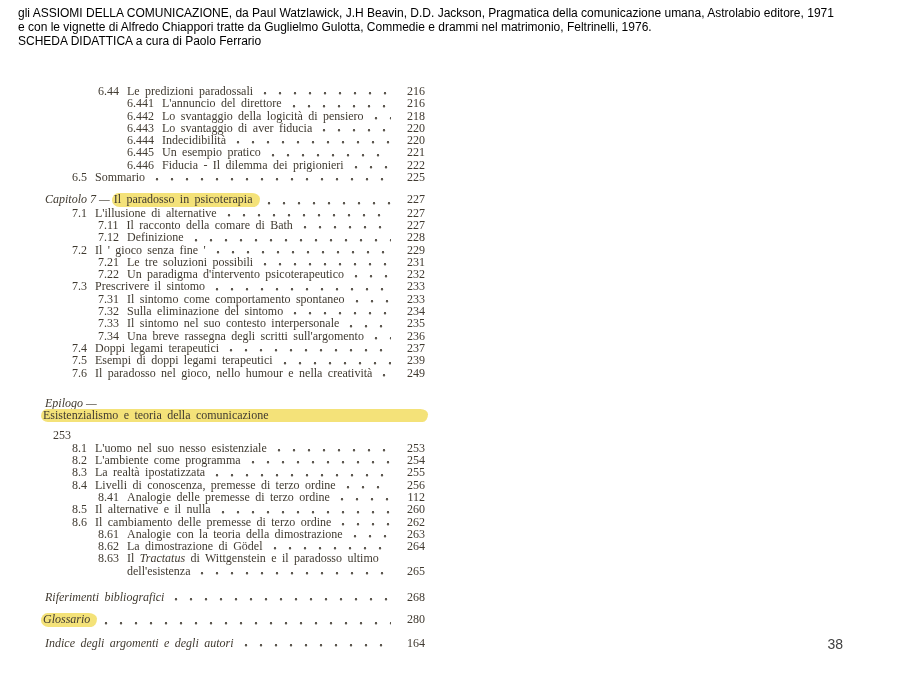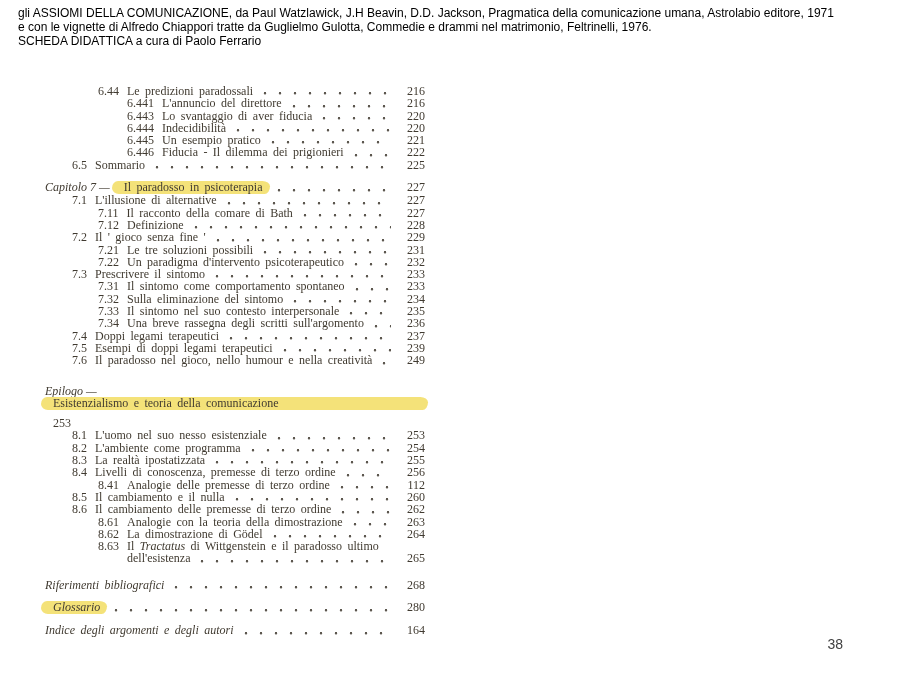--- a/index.html
+++ b/index.html
@@ -26,21 +26,21 @@
   .toc-row.gap-1{margin-top:10px;}
   .toc-row.gap-2{margin-top:14px;justify-content:flex-end;}
   .toc-row.gap-3{margin-top:18px;flex-direction:column;}
   .num{flex:0 0 auto;margin-right:8px;text-align:center;}
   .pre{flex:0 0 auto;font-style:italic;margin-right:6px;}
   .title{flex:0 1 auto;word-spacing:0.2em;white-space:nowrap;}
   .title.it{font-style:italic;}
   .title.hl, .hl{
     background:var(--hl,#f3e07a);
     border-radius:8px 10px 7px 9px / 9px 7px 10px 8px;
-    padding:0 7px 1px 12px;margin:0 -3px 0 -4px;
+    padding:0 7px 1px 2px;margin:0 -3px 0 -4px;
   }
   .leader{
     flex:1 1 auto;min-width:0;align-self:flex-end;
     height:6px;margin:0 8px 1px 10px;
     background-image:radial-gradient(circle at 2px 3.2px, rgba(64,58,48,0.85) 1.05px, rgba(64,58,48,0) 1.6px);
     background-size:15px 6px;background-repeat:repeat-x;
   }
   .leader.empty{background:none;}
   .page{flex:0 0 auto;width:26px;text-align:right;}
   
@@ -67,20 +67,27 @@
     <span class="page">216</span>
   </div>
     <div class="toc-row lv3">
     <span class="num">6.441</span>
 
     <span class="title">L'annuncio del direttore</span>
     <span class="leader"></span>
     <span class="page">216</span>
   </div>
     <div class="toc-row lv3">
+    <span class="num">6.442</span>
+
+    <span class="title">Lo svantaggio della logicità di pensiero</span>
+    <span class="leader"></span>
+    <span class="page">218</span>
+  </div>
+    <div class="toc-row lv3">
     <span class="num">6.443</span>
 
     <span class="title">Lo svantaggio di aver fiducia</span>
     <span class="leader"></span>
     <span class="page">220</span>
   </div>
     <div class="toc-row lv3">
     <span class="num">6.444</span>
 
     <span class="title">Indecidibilità</span>
@@ -251,21 +258,21 @@
     <div class="toc-row lv2">
     <span class="num">8.41</span>
 
     <span class="title">Analogie delle premesse di terzo ordine</span>
     <span class="leader"></span>
     <span class="page">112</span>
   </div>
     <div class="toc-row lv1">
     <span class="num">8.5</span>
 
-    <span class="title">Il cambiamento e il nulla</span>
+    <span class="title">Il alternative e il nulla</span>
     <span class="leader"></span>
     <span class="page">260</span>
   </div>
     <div class="toc-row lv1">
     <span class="num">8.6</span>
 
     <span class="title">Il cambiamento delle premesse di terzo ordine</span>
     <span class="leader"></span>
     <span class="page">262</span>
   </div>

